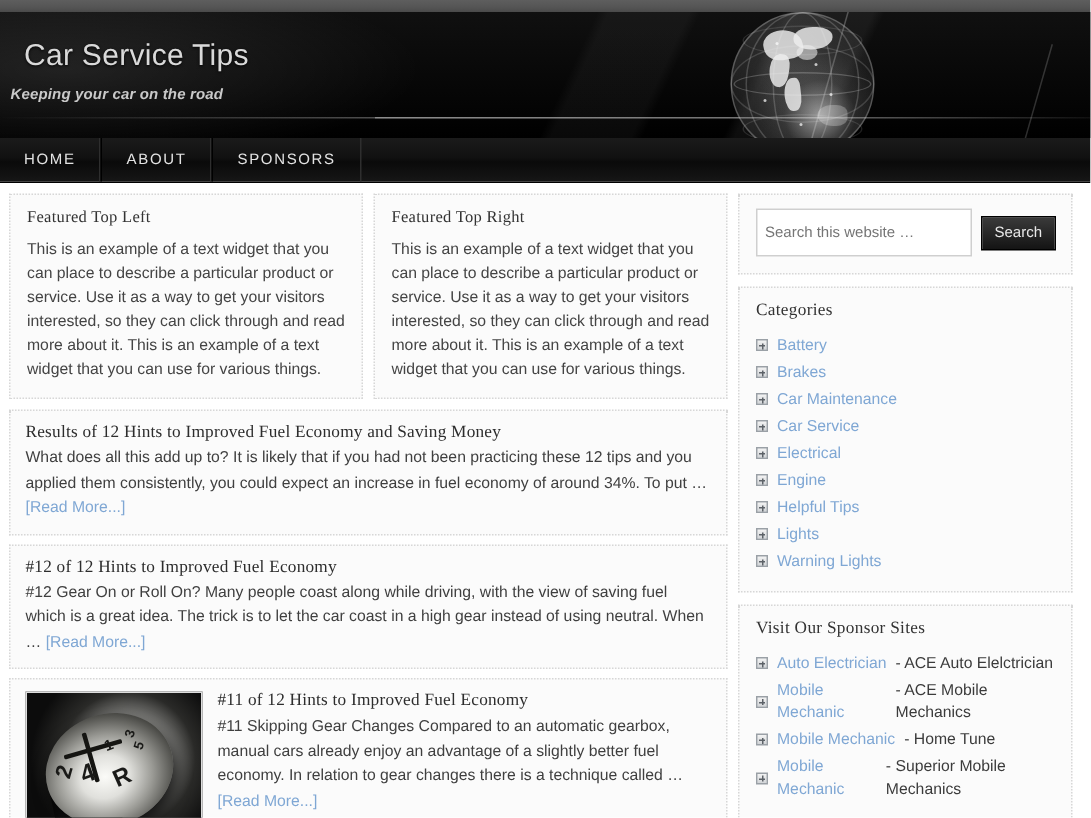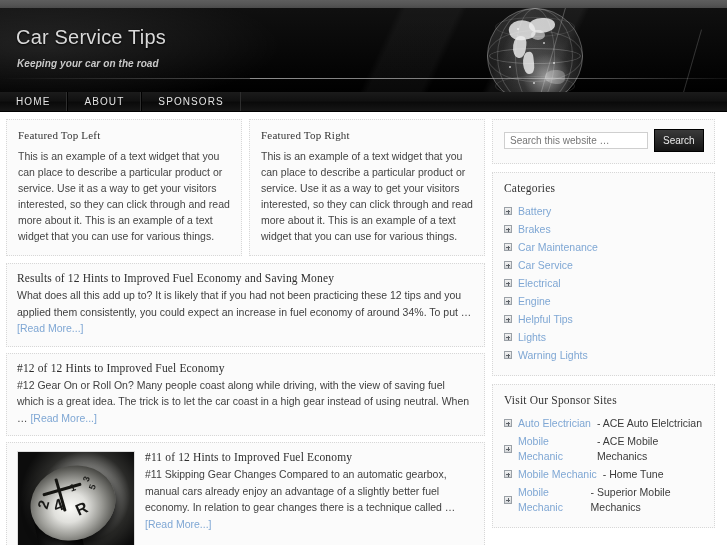--- a/index.html
+++ b/index.html
@@ -33,21 +33,21 @@
     position: absolute;
     left: 16px; top: 18px;
     font-size: 20px;
     letter-spacing: 0.2px;
     color: #d9d9d9;
     font-weight: 400;
     text-shadow: 0 1px 2px rgba(0,0,0,.9);
   }
   .site-tagline {
     position: absolute;
-    left: 17px; top: 50px;
+    left: 7px; top: 50px;
     font-size: 10px;
     font-style: italic;
     font-weight: bold;
     color: #c9c9c9;
     letter-spacing: .1px;
   }
   
   .globe-wrap {
     position: absolute;
     right: 124px; top: -4px;
@@ -86,21 +86,21 @@
   .ray {
     position: absolute; background: rgba(255,255,255,.22);
   }
   .ray-h { left: 0; top: 70px; width: 727px; height: 1px; background: linear-gradient(90deg, rgba(255,255,255,0) 0%, rgba(255,255,255,.30) 35%, rgba(255,255,255,.30) 72%, rgba(255,255,255,0) 100%); }
   .ray-d1 { left: 552px; top: -10px; width: 1px; height: 110px; transform: rotate(16deg); background: rgba(255,255,255,.25); }
   .ray-d2 { left: 690px; top: 20px; width: 1px; height: 80px; transform: rotate(16deg); background: rgba(255,255,255,.18); }
   .hdr-underline { position: absolute; left: 250px; top: 70px; right: 0; height: 1px; background: linear-gradient(90deg, rgba(255,255,255,.35), rgba(255,255,255,.05)); }
 
   
   .navbar {
-    height: 20px;
+    height: 30px;
     background: linear-gradient(180deg, #1b1b1b 0%, #111111 45%, #0a0a0a 55%, #161616 100%);
     display: flex;
     align-items: stretch;
     border-bottom: 1px solid #000;
   }
   .nav-item {
     display: flex; align-items: center;
     padding: 0 16px;
     color: #e3e3e3;
     font-size: 10px;
@@ -214,21 +214,21 @@
   
   .sb-box {
     border: 1px dotted #d7d7d7;
     background: #fbfbfb;
     padding: 9px 11px 11px 11px;
     margin-bottom: 8px;
   }
   .search-row { display: flex; gap: 6px; align-items: center; }
   .search-input {
     flex: 1 1 auto;
-    height: 17px;
+    height: 32px;
     border: 1px solid #cfcfcf;
     background: #fff;
     font-size: 10px;
     color: #777;
     padding: 0 5px;
     font-family: "Liberation Sans", sans-serif;
     outline: none;
   }
   .search-btn {
     flex: 0 0 auto;

